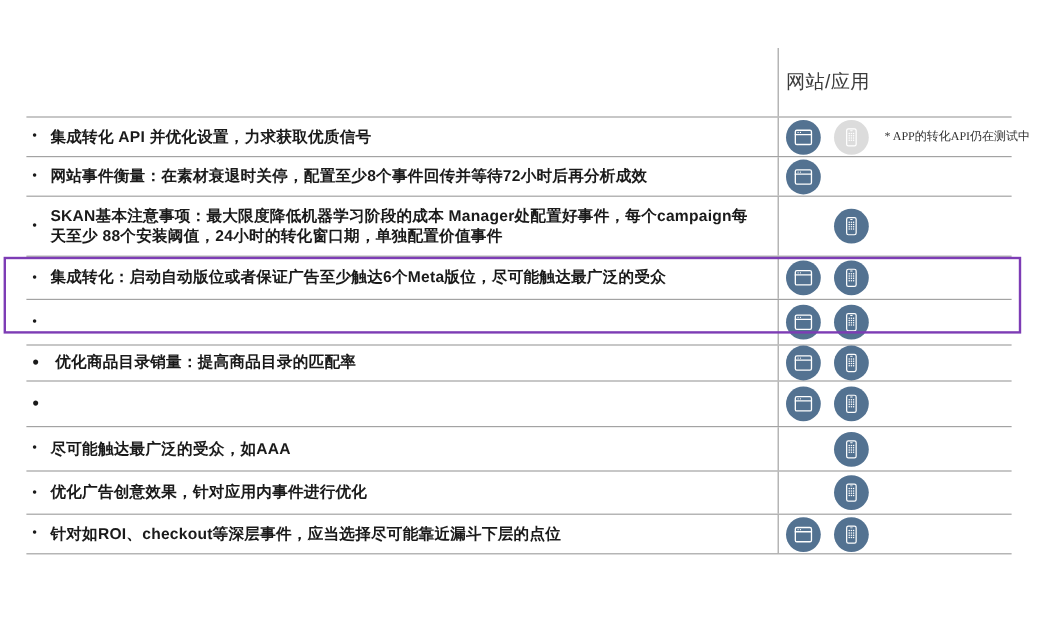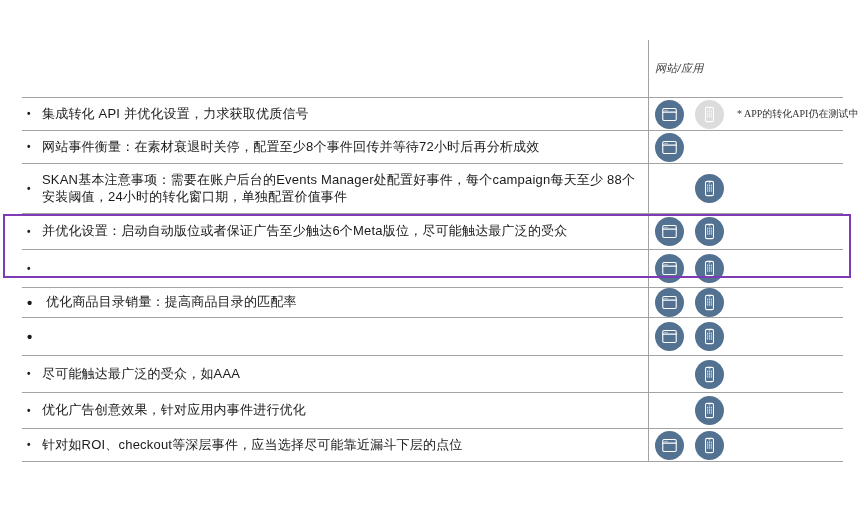--- a/index.html
+++ b/index.html
@@ -7,25 +7,25 @@
         font-family:"Liberation Sans","DejaVu Sans",sans-serif;}
   .table{position:absolute;left:22px;top:40px;width:821px;}
   .hrow{display:flex;height:57px;box-sizing:border-box;}
   .row{display:flex;border-top:1px solid #a3a3a3;box-sizing:border-box;}
   .row.last{border-bottom:1px solid #a3a3a3;}
   .text-cell{flex:1 1 auto;display:flex;align-items:center;padding:2px 12px 2px 5px;box-sizing:border-box;min-width:0;}
   .icon-cell{width:195px;flex:0 0 195px;border-left:1px solid #a3a3a3;display:flex;align-items:center;
              padding-left:6px;box-sizing:border-box;}
   .bullet{flex:0 0 15px;width:15px;font-size:10px;font-weight:bold;color:#1a1a1a;line-height:1;}
   .bullet.large{flex-basis:19px;width:19px;font-size:15px;}
-  .row-text{font-size:13px;font-weight:normal;color:#1a1a1a;line-height:1.3;letter-spacing:0.2px;}
+  .row-text{font-size:13px;font-weight:bold;color:#1a1a1a;line-height:1.3;letter-spacing:0.2px;}
   .slot{flex:0 0 29px;width:29px;height:29px;margin-right:11px;display:flex;align-items:center;justify-content:center;}
   .circle-icon{width:29px;height:29px;border-radius:50%;display:flex;align-items:center;justify-content:center;}
   .row-note{font-size:10px;color:#333333;white-space:nowrap;margin-left:2px;font-family:Liberation Serif, serif;}
-  .header-label{font-size:11px;color:#3c3c3c;letter-spacing:0.3px;font-style:italic;}
+  .header-label{font-size:16px;color:#3c3c3c;letter-spacing:0.3px;}
   .highlight-box{position:absolute;left:3px;top:214px;width:848px;height:64px;border:2px solid #7d3cb5;
                  box-sizing:border-box;pointer-events:none;}
 </style>
 </head>
 <body>
 
 <div class="page">
 
   <div class="table">
     <div class="hrow">
@@ -94,21 +94,21 @@
                 </svg>
               </span>
             </span>
         <span class="slot slot-app"></span>
 
       </div>
     </div>
         <div class="row" style="height: 50px;">
       <div class="text-cell">
         <span class="bullet">•</span>
-        <span class="row-text">SKAN基本注意事项：需要在账户后台的Events Manager处配置好事件，每个campaign每天至少 88个安装阈值，24小时的转化窗口期，单独配置价值事件</span>
+        <span class="row-text">SKAN基本注意事项：最大限度降低机器学习阶段的成本 Manager处配置好事件，每个campaign每天至少 88个安装阈值，24小时的转化窗口期，单独配置价值事件</span>
       </div>
       <div class="icon-cell">
         <span class="slot slot-web"></span>
         <span class="slot slot-app">
               <span class="circle-icon" style="background: rgb(83, 114, 145);">
                 <svg viewBox="0 0 24 24" width="19" height="19" aria-hidden="true">
                   <rect x="7" y="3" width="10" height="18" rx="1.8" fill="none" stroke="#ffffff" stroke-width="1.3"></rect>
                   <rect x="10.6" y="4.4" width="2.8" height="1" rx="0.5" fill="#ffffff"></rect>
                   <circle cx="9.7" cy="7.8" r="0.8" fill="#ffffff"></circle>
                   <circle cx="12" cy="7.8" r="0.8" fill="#ffffff"></circle>
@@ -124,21 +124,21 @@
                   <circle cx="14.3" cy="15" r="0.8" fill="#ffffff"></circle>
                 </svg>
               </span>
             </span>
 
       </div>
     </div>
         <div class="row" style="height: 36px;">
       <div class="text-cell">
         <span class="bullet">•</span>
-        <span class="row-text">并优化设置：启动自动版位或者保证广告至少触达6个Meta版位，尽可能触达最广泛的受众</span>
+        <span class="row-text">集成转化：启动自动版位或者保证广告至少触达6个Meta版位，尽可能触达最广泛的受众</span>
       </div>
       <div class="icon-cell">
         <span class="slot slot-web">
               <span class="circle-icon" style="background: rgb(83, 114, 145);">
                 <svg viewBox="0 0 24 24" width="19" height="19" aria-hidden="true">
                   <g fill="none" stroke="#ffffff" stroke-width="1.4" stroke-linecap="round">
                     <rect x="3.5" y="4.5" width="17" height="15" rx="1.6"></rect>
                     <line x1="3.5" y1="9" x2="20.5" y2="9"></line>
                   </g>
                   <circle cx="6.4" cy="6.8" r="0.65" fill="#ffffff"></circle>

